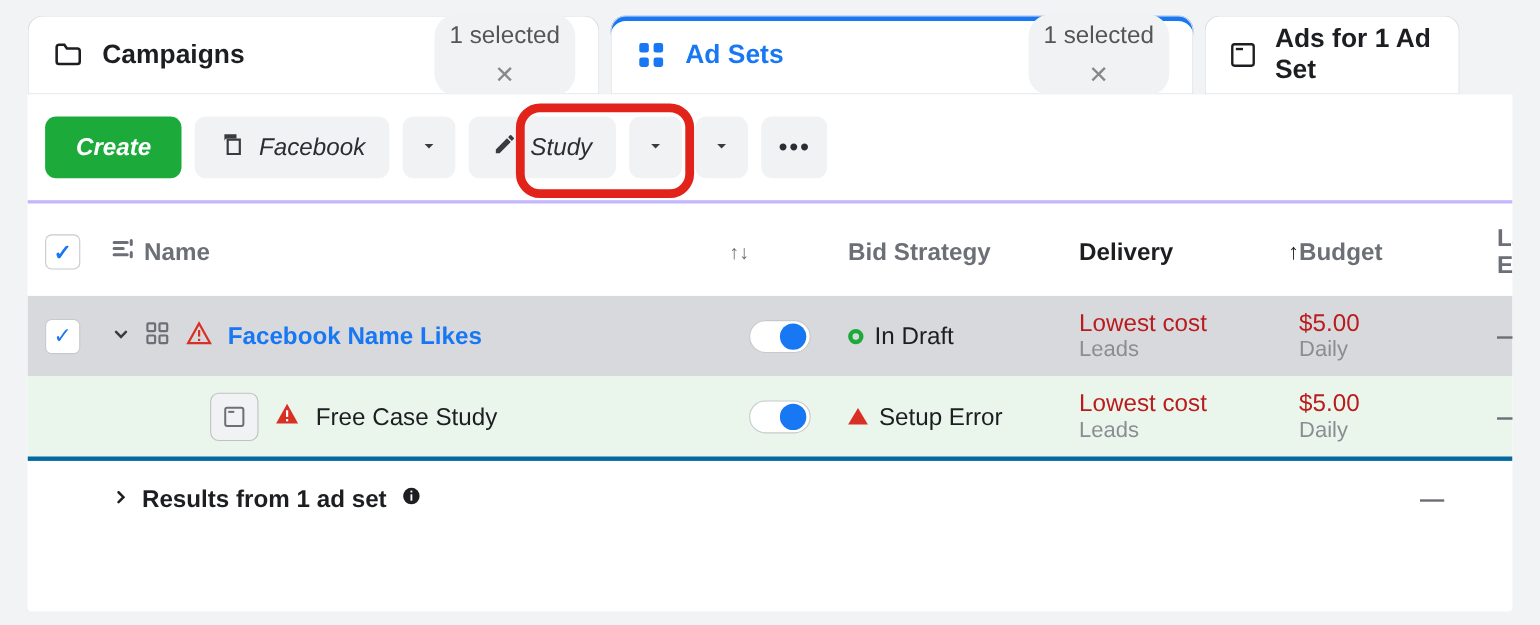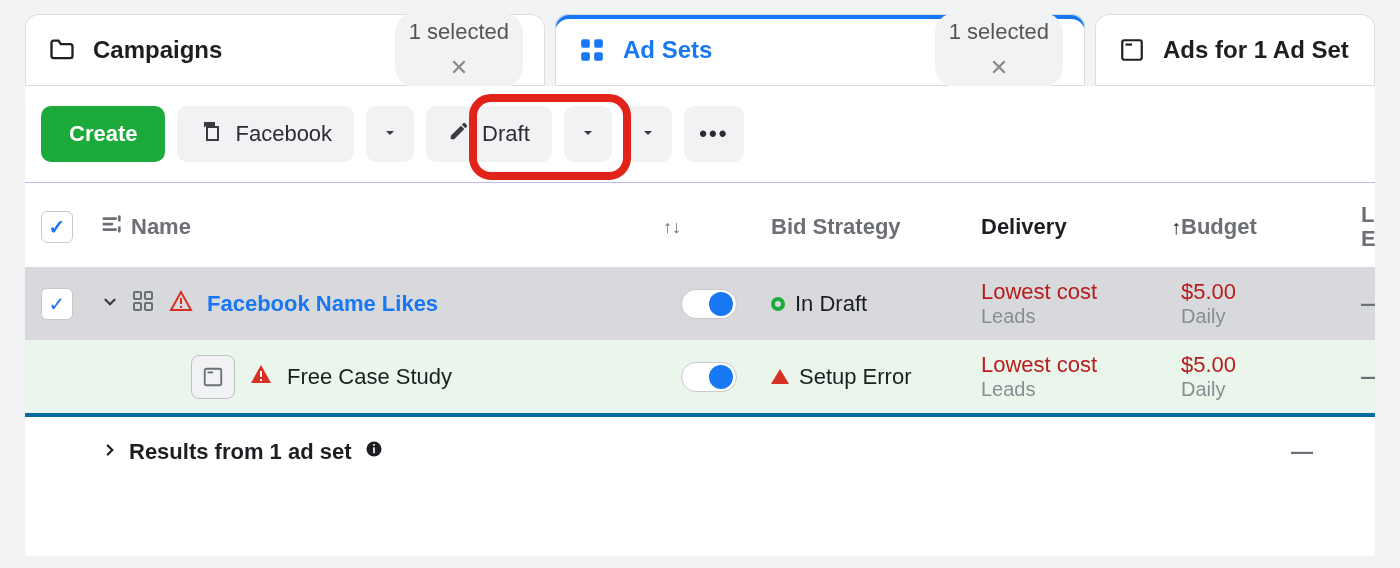--- a/index.html
+++ b/index.html
@@ -40,21 +40,21 @@
     margin:0 25px 0 25px;
     min-height:470px;
     border-radius:0 0 4px 4px;
     border-top:none;
     position:relative;
     padding-top:20px;
     overflow:hidden;
   }
 
   
-  .toolbar { display:flex; gap:12px; padding:0 16px 20px 16px; border-bottom:1px solid #c4b5fd; }
+  .toolbar { display:flex; gap:12px; padding:0 16px 20px 16px; border-bottom:3px solid #c4b5fd;font-style:italic; }
   .btn {
     height:56px;
     display:flex; align-items:center; justify-content:center;
     background:#f1f2f4;
     border-radius:10px;
     font-size:22px;
     color:#2b2d33;
     padding:0 22px;
     gap:12px;
     cursor:pointer;
@@ -174,21 +174,21 @@
         </svg>
       </span>
       <span class="label">Ad Sets</span>
       <span style="flex:1"></span>
       <span class="chip">
         <span>1 selected</span>
         <span class="x">✕</span>
       </span>
     </div>
 
-    <div class="tab" style="width:280px">
+    <div class="tab" style="width:232px">
       <span class="icon-slot">
         <svg viewBox="0 0 24 24" width="26" height="26">
             <rect x="3" y="3" width="18" height="18" rx="2" fill="none" stroke="#1c1e21" stroke-width="2"></rect>
             <rect x="6" y="6" width="6" height="2" fill="#1c1e21"></rect>
           </svg>
       </span>
       <span class="label">Ads for 1 Ad Set</span>
     </div>
 
   </div>
@@ -218,21 +218,21 @@
             </svg>
         </span>
       </div>
 
       <div class="btn">
         <span>
           <svg viewBox="0 0 24 24" width="22" height="22">
               <path d="M3 17.25V21h3.75L17.81 9.94l-3.75-3.75L3 17.25zM20.71 7.04a1 1 0 0 0 0-1.41l-2.34-2.34a1 1 0 0 0-1.41 0l-1.83 1.83 3.75 3.75 1.83-1.83z" fill="#3a3b3f"></path>
             </svg>
         </span>
-        <span>Draft</span>
+        <span>Study</span>
       </div>
       <div class="btn drop">
         <span>
           <svg viewBox="0 0 24 24" width="16" height="16">
               <path d="M6 9l6 6 6-6z" fill="#3a3b3f"></path>
             </svg>
         </span>
       </div>
 
       <div class="btn drop">

